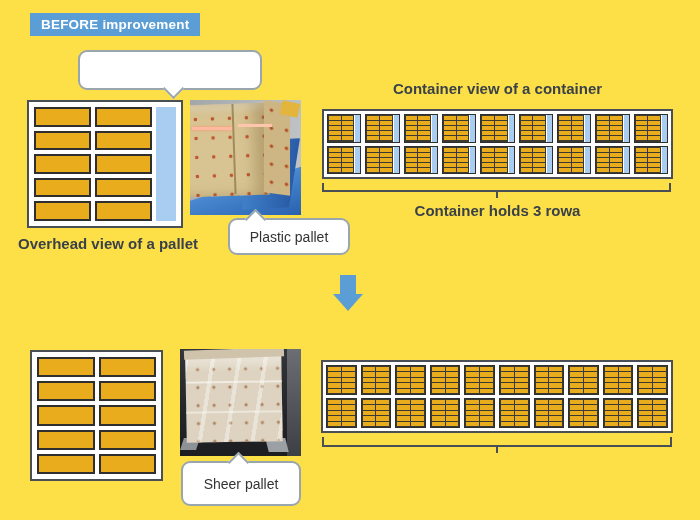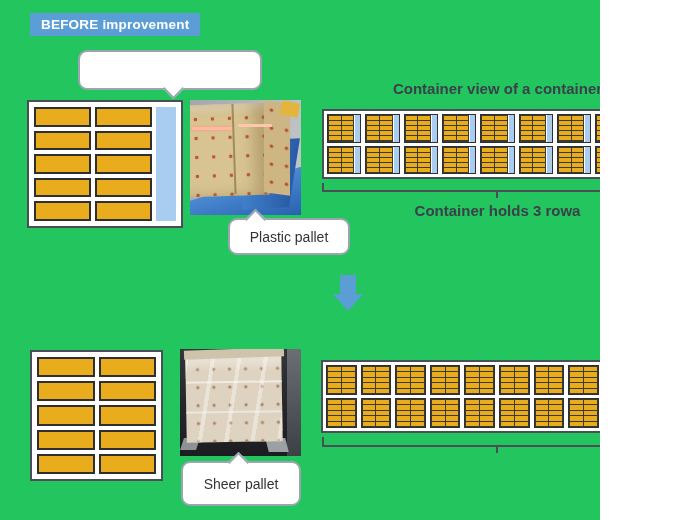--- a/index.html
+++ b/index.html
@@ -1,17 +1,17 @@
 <!DOCTYPE html>
 <html><head>
 <meta charset="utf-8">
 <style>
   html,body{margin:0;padding:0;}
   body{font-family:"Liberation Sans", sans-serif;}
-  .stage{position:relative;width:600px;height:520px;background:#22c55e;overflow:hidden;}
+  .stage{position:relative;width:700px;height:520px;background:#fde047;overflow:hidden;}
 
   
   .badge{position:absolute;background:#5b9ed6;color:#fff;font-weight:bold;
          font-size:13.5px;padding:4px 11px;letter-spacing:.2px;}
 
   
   .callout{position:absolute;background:#fff;border:2px solid #9aa6ad;border-radius:9px;
            display:flex;align-items:center;justify-content:center;
            font-size:14px;color:#333;z-index:5;}
   .tail{position:absolute;width:13px;height:13px;background:#fff;transform:rotate(45deg);z-index:4;}
@@ -126,20 +126,21 @@
     <div class="blue-edge"></div>
     <div class="slots"></div>
     <div class="carton"></div>
     <div class="carton-side"></div>
     <div class="seam"></div>
     <div class="laser"></div>
     <div class="laser2"></div>
     <div class="forklift"></div>
   </div>
 
+  <div class="t-bold" style="left:18px;top:235px;">Overhead view of a pallet</div>
 
   <div class="callout" style="left:228px;top:218px;width:118px;height:33px;">
     <span>Plastic pallet</span>
     <i class="tail tail-up" style="left:18px;"></i>
   </div>
 
   <div class="t-bold t-center" style="left:322px;top:80px;width:351px;">Container view of a container</div>
 
   <div class="container-box" style="left:322px;top:109px;width:351px;height:70px;">
       <div class="c-row">

